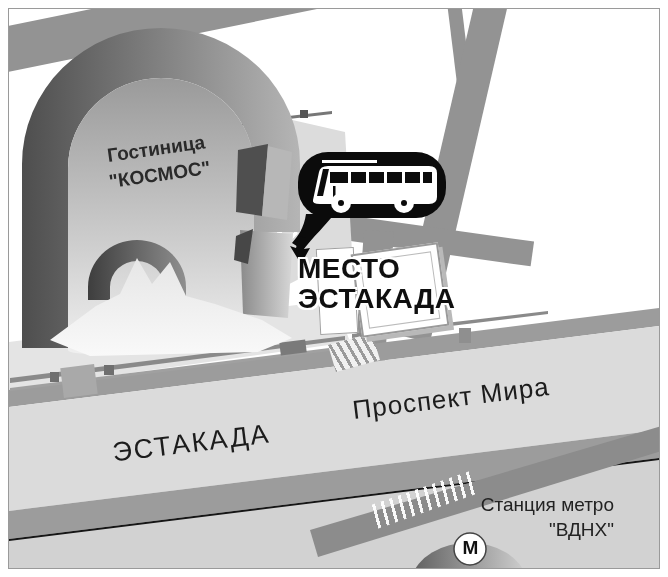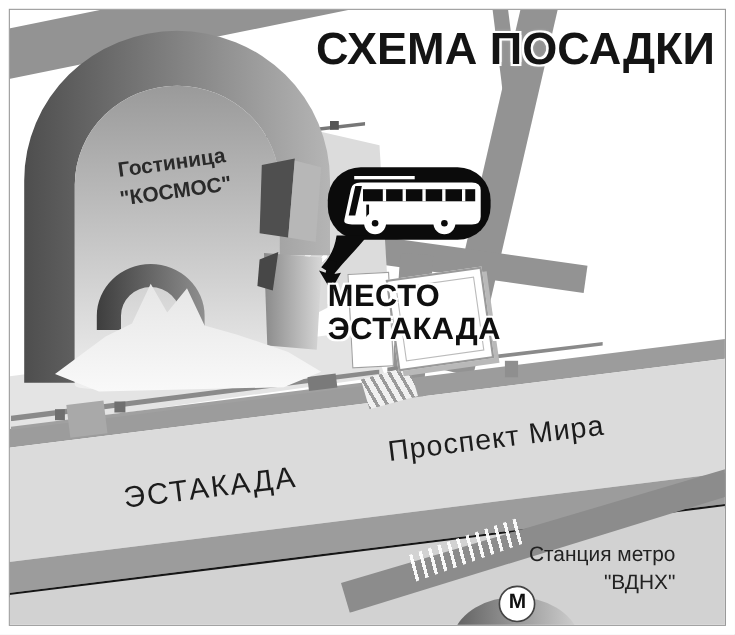--- a/index.html
+++ b/index.html
@@ -136,21 +136,20 @@
             <rect x="333" y="186" width="2.5" height="17" fill="#0b0b0b"></rect>
             <circle cx="341" cy="203" r="10" fill="#ffffff"></circle>
             <circle cx="341" cy="203" r="3" fill="#0b0b0b"></circle>
             <circle cx="404" cy="203" r="10" fill="#ffffff"></circle>
             <circle cx="404" cy="203" r="3" fill="#0b0b0b"></circle>
           </g>
         </g>
       </svg>
 
       <div class="title">
-        <div>СХЕМА ПОСАДКИ</div>
       </div>
 
       <div class="hotel-label">
         <div>Гостиница</div>
         <div>"КОСМОС"</div>
       </div>
 
       <div class="boarding">
         <div>МЕСТО</div>
         <div>ЭСТАКАДА</div>

